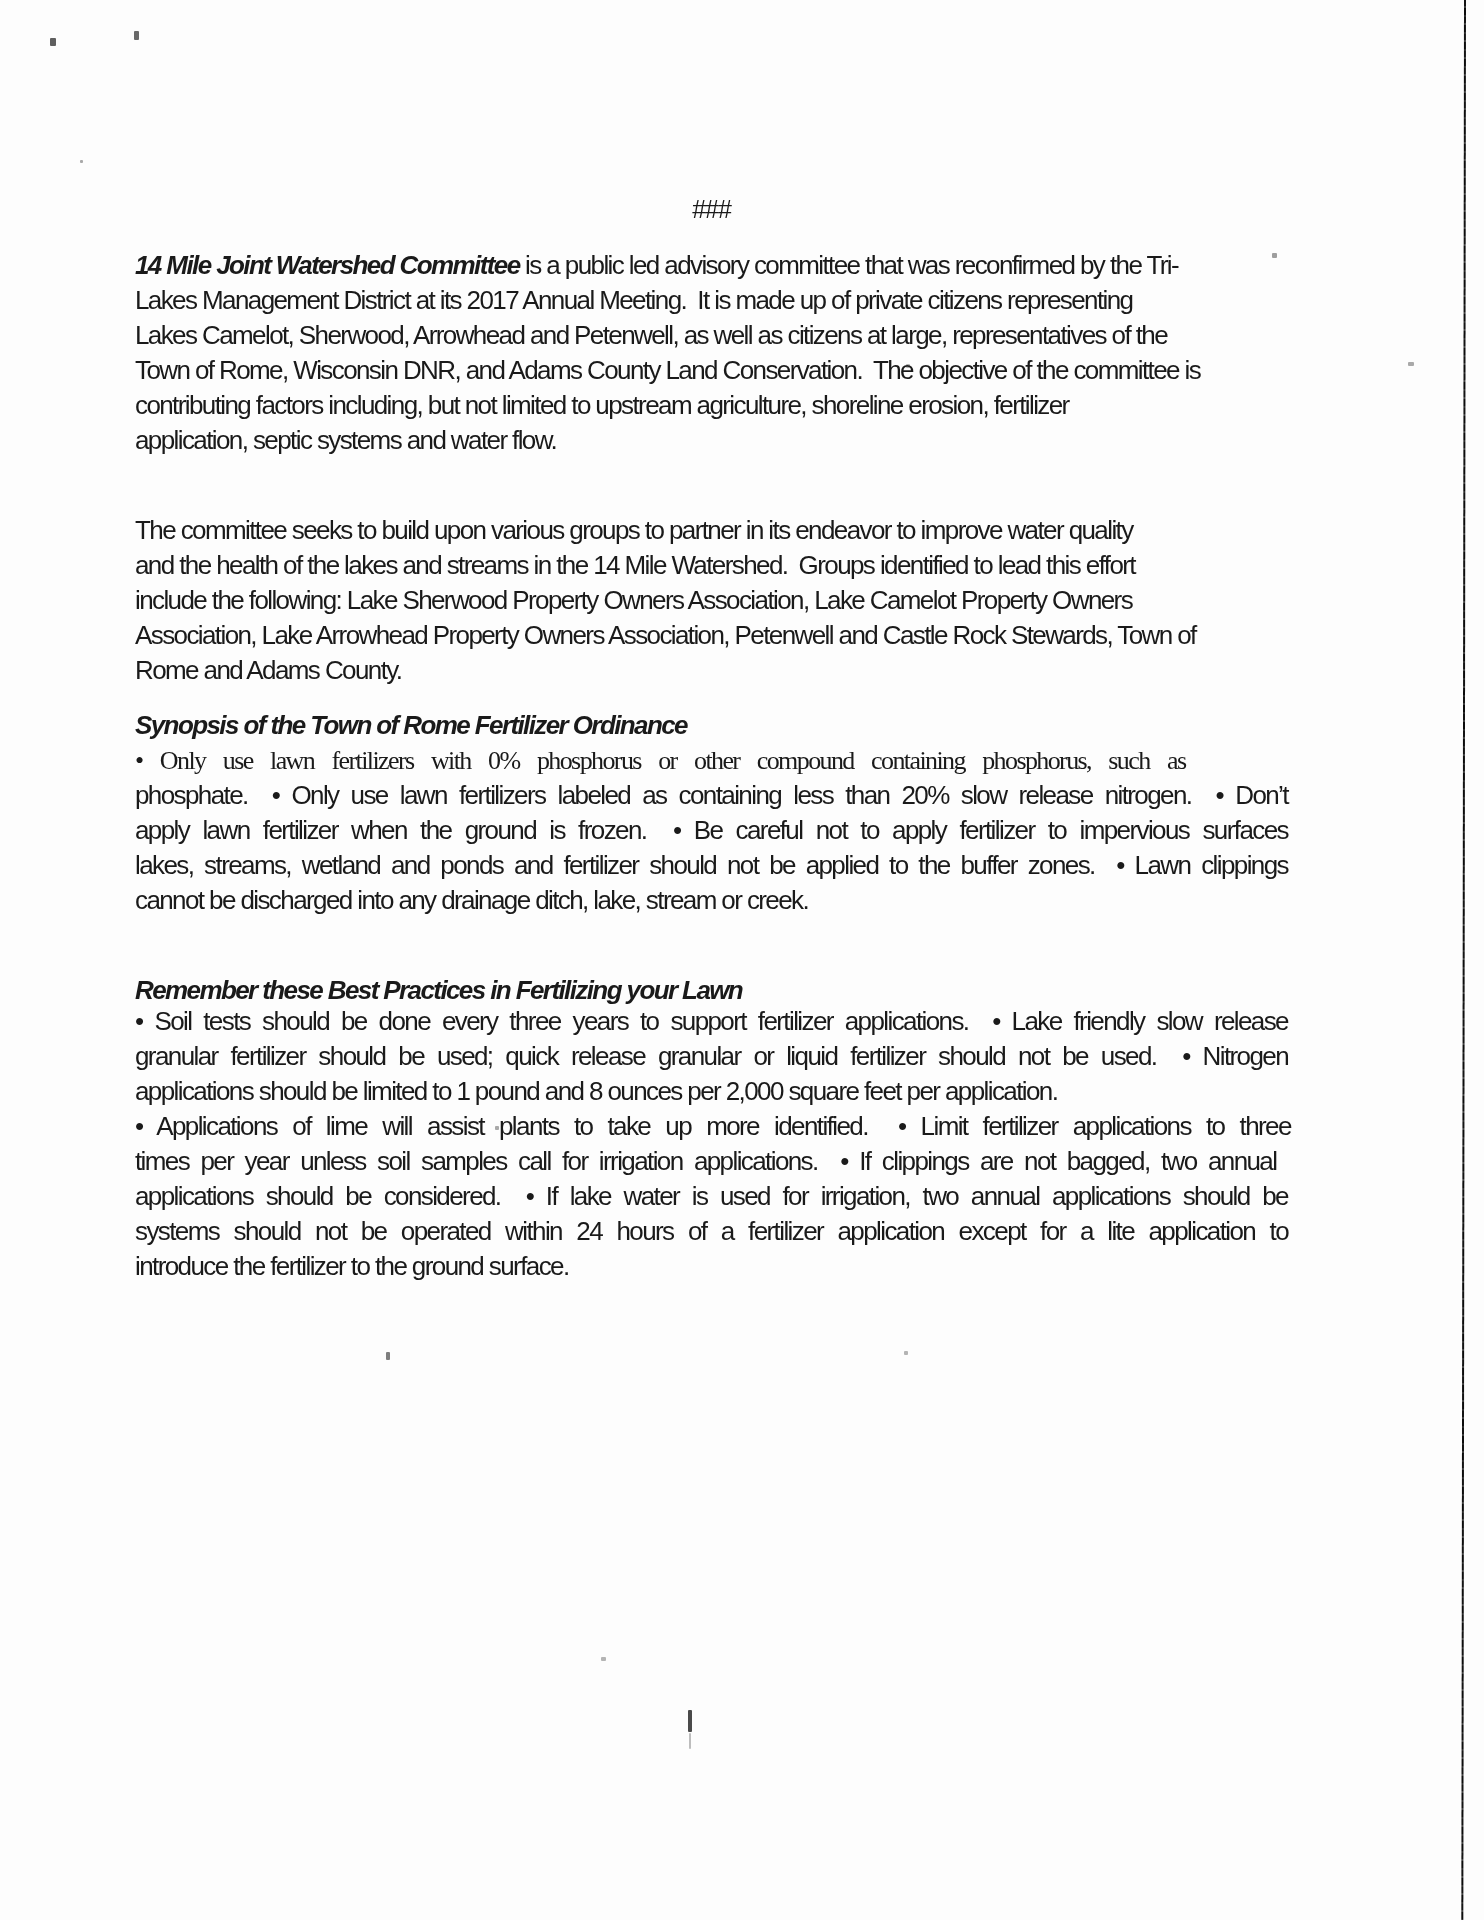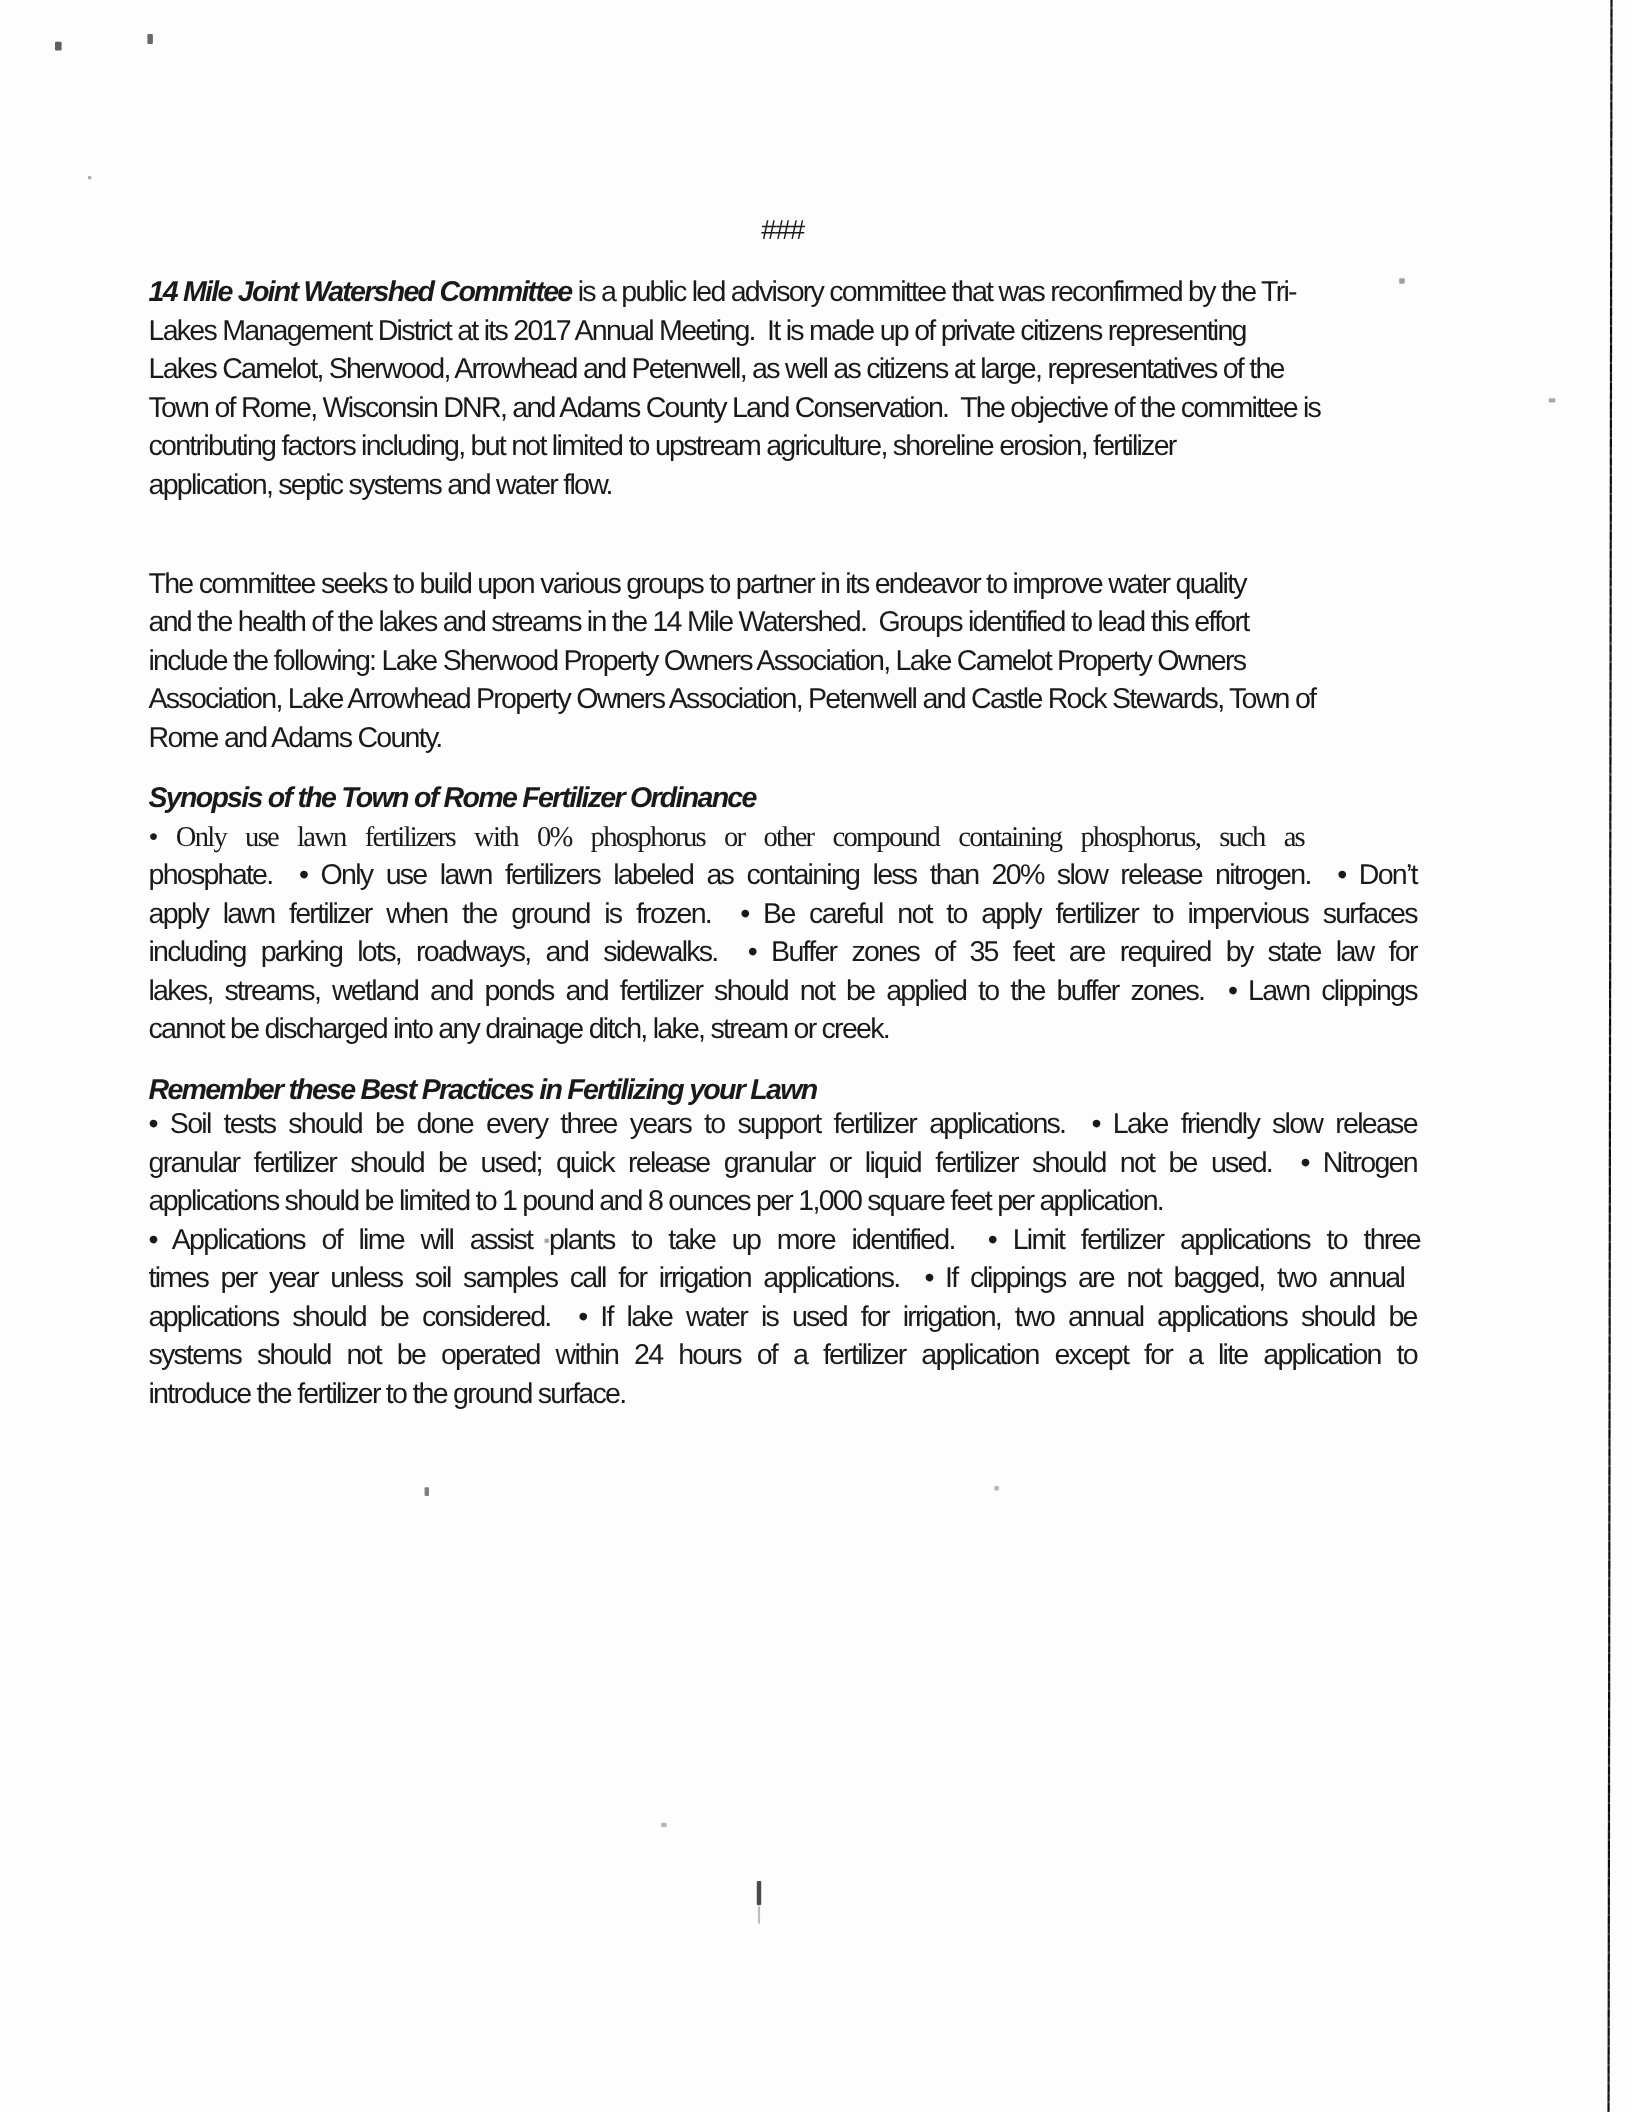--- a/index.html
+++ b/index.html
@@ -79,33 +79,32 @@
   </div>
 
   <div class="col heading" style="top:708px">
     <div class="ln"><span class="t">Synopsis of the Town of Rome Fertilizer Ordinance</span></div>
   </div>
 
   <div class="col" style="top:743px">
     <div class="ln" style="word-spacing: 12.46px; font-family: Liberation Serif, serif;"><span class="t">• Only use lawn fertilizers with 0% phosphorus or other compound containing phosphorus, such as</span></div>
     <div class="ln" style="word-spacing: 6.47px;"><span class="t">phosphate.  • Only use lawn fertilizers labeled as containing less than 20% slow release nitrogen.  • Don’t</span></div>
     <div class="ln" style="word-spacing: 7.64px;"><span class="t">apply lawn fertilizer when the ground is frozen.  • Be careful not to apply fertilizer to impervious surfaces</span></div>
-    <div class="ln" style="word-spacing: 8.11px;"><span class="t">including parking lots, roadways, and sidewalks.  • Buffer zones of 35 feet are required by state law for</span></div>
     <div class="ln" style="word-spacing: 5.17px;"><span class="t">lakes, streams, wetland and ponds and fertilizer should not be applied to the buffer zones.  • Lawn clippings</span></div>
     <div class="ln"><span class="t">cannot be discharged into any drainage ditch, lake, stream or creek.</span></div>
   </div>
 
   <div class="col heading" style="top:973px">
     <div class="ln"><span class="t">Remember these Best Practices in Fertilizing your Lawn</span></div>
   </div>
 
   <div class="col" style="top:1004px">
     <div class="ln" style="word-spacing: 6.27px;"><span class="t">• Soil tests should be done every three years to support fertilizer applications.  • Lake friendly slow release</span></div>
     <div class="ln" style="word-spacing: 7.26px;"><span class="t">granular fertilizer should be used; quick release granular or liquid fertilizer should not be used.  • Nitrogen</span></div>
-    <div class="ln"><span class="t">applications should be limited to 1 pound and 8 ounces per 1,000 square feet per application.</span></div>
+    <div class="ln"><span class="t">applications should be limited to 1 pound and 8 ounces per 2,000 square feet per application.</span></div>
     <div class="ln" style="word-spacing: 9.48px;"><span class="t">• Applications of lime will assist plants to take up more identified.  • Limit fertilizer applications to three</span></div>
     <div class="ln" style="word-spacing: 5.73px;"><span class="t">times per year unless soil samples call for irrigation applications.  • If clippings are not bagged, two annual</span></div>
     <div class="ln" style="word-spacing: 6.98px;"><span class="t">applications should be considered.  • If lake water is used for irrigation, two annual applications should be</span></div>
     <div class="ln" style="word-spacing: 8.78px;"><span class="t">systems should not be operated within 24 hours of a fertilizer application except for a lite application to</span></div>
     <div class="ln"><span class="t">introduce the fertilizer to the ground surface.</span></div>
   </div>
 
   <div class="scanline"></div>
   <div class="spk" style="left:50px;  top:38px;   width:6px; height:8px;  opacity:.75"></div>
   <div class="spk" style="left:134px; top:31px;   width:5px; height:9px;  opacity:.7"></div>

